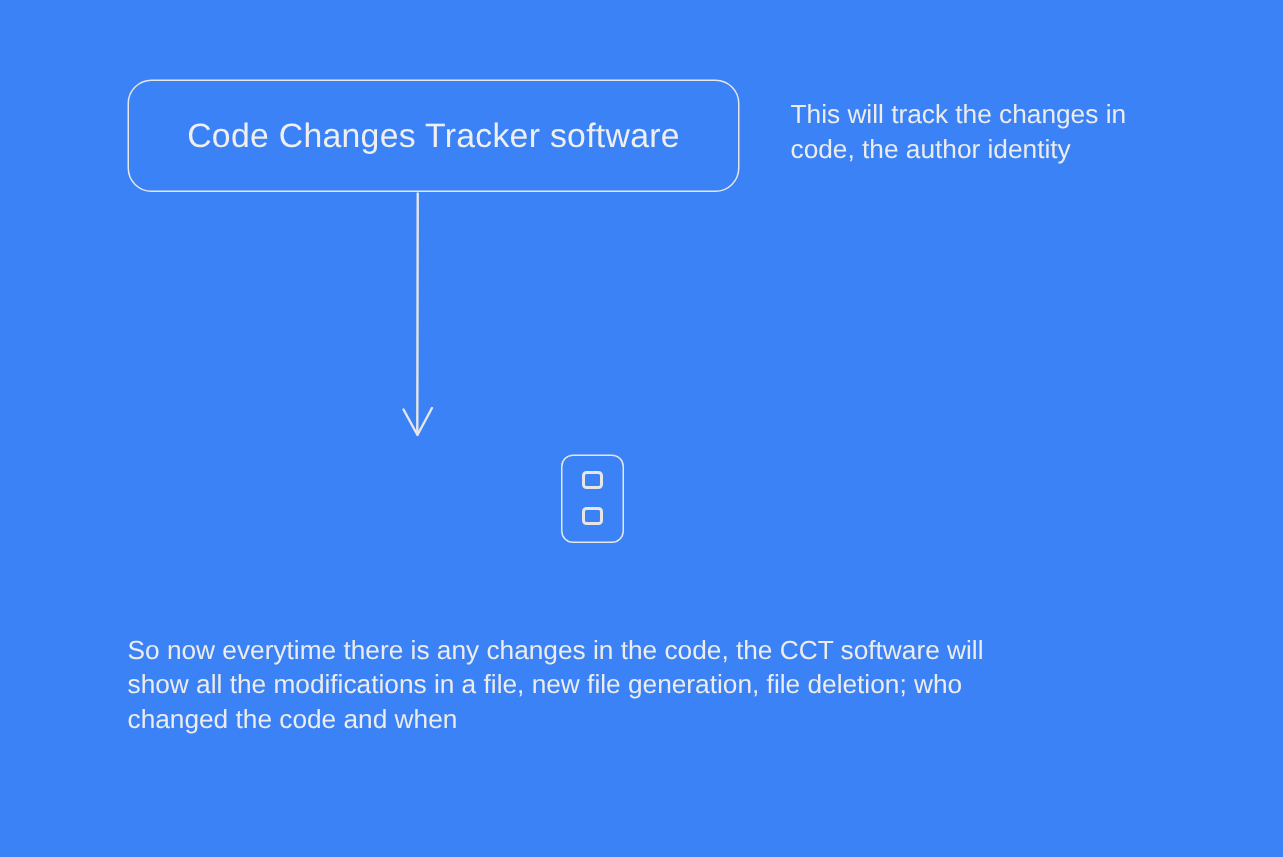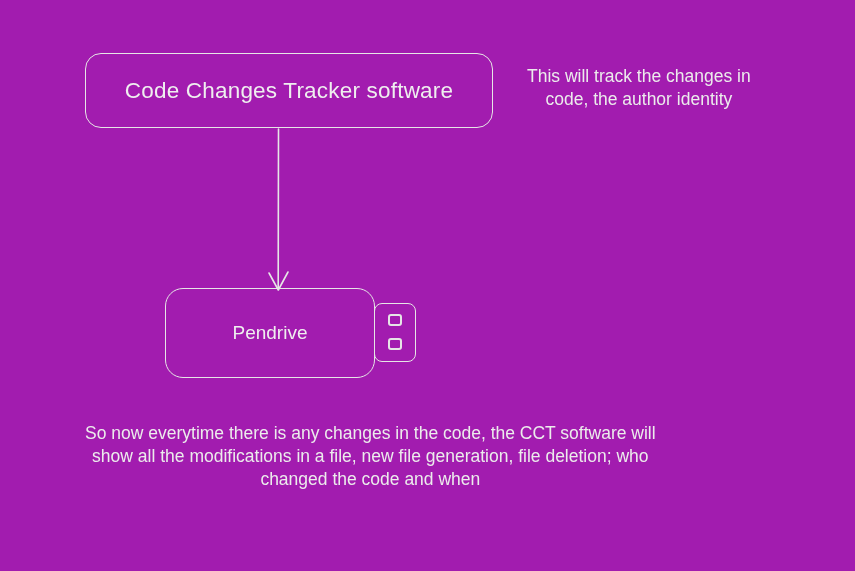--- a/index.html
+++ b/index.html
@@ -11,22 +11,21 @@
     height: 571px;
     background: #1a1a1a;
     overflow: hidden;
     font-family: "Liberation Sans", "DejaVu Sans", sans-serif;
     color: #ececec;
   }
   .canvas {
     position: relative;
     width: 855px;
     height: 571px;
-    background: #a21caf;
-    text-align: center;
+    background: #3b82f6;
   }
   
   .cct-box {
     position: absolute;
     left: 85px;
     top: 53px;
     width: 408px;
     height: 75px;
     border: 1.7px solid #e6e6e6;
     border-radius: 16px;
@@ -125,23 +124,20 @@
 
   <div class="note top-note">This will track the changes in
 code, the author identity</div>
 
   <svg class="arrow-svg" viewBox="0 0 855 571" xmlns="http://www.w3.org/2000/svg">
     <path d="M278.5 129 L278.2 288" stroke="#e6e6e6" stroke-width="1.6" fill="none" stroke-linecap="round"></path>
     <path d="M269 273 L278.3 290 L288 272" stroke="#e6e6e6" stroke-width="1.6" fill="none" stroke-linecap="round" stroke-linejoin="round"></path>
   </svg>
 
 
-  <div class="pendrive-body">
-    <span>Pendrive</span>
-  </div>
 
   <div class="usb-connector">
     <span class="usb-hole hole-1"></span>
     <span class="usb-hole hole-2"></span>
   </div>
 
   <div class="note footer-note">So now everytime there is any changes in the code, the CCT software will
 show all the modifications in a file, new file generation, file deletion; who
 changed the code and when</div>
 

